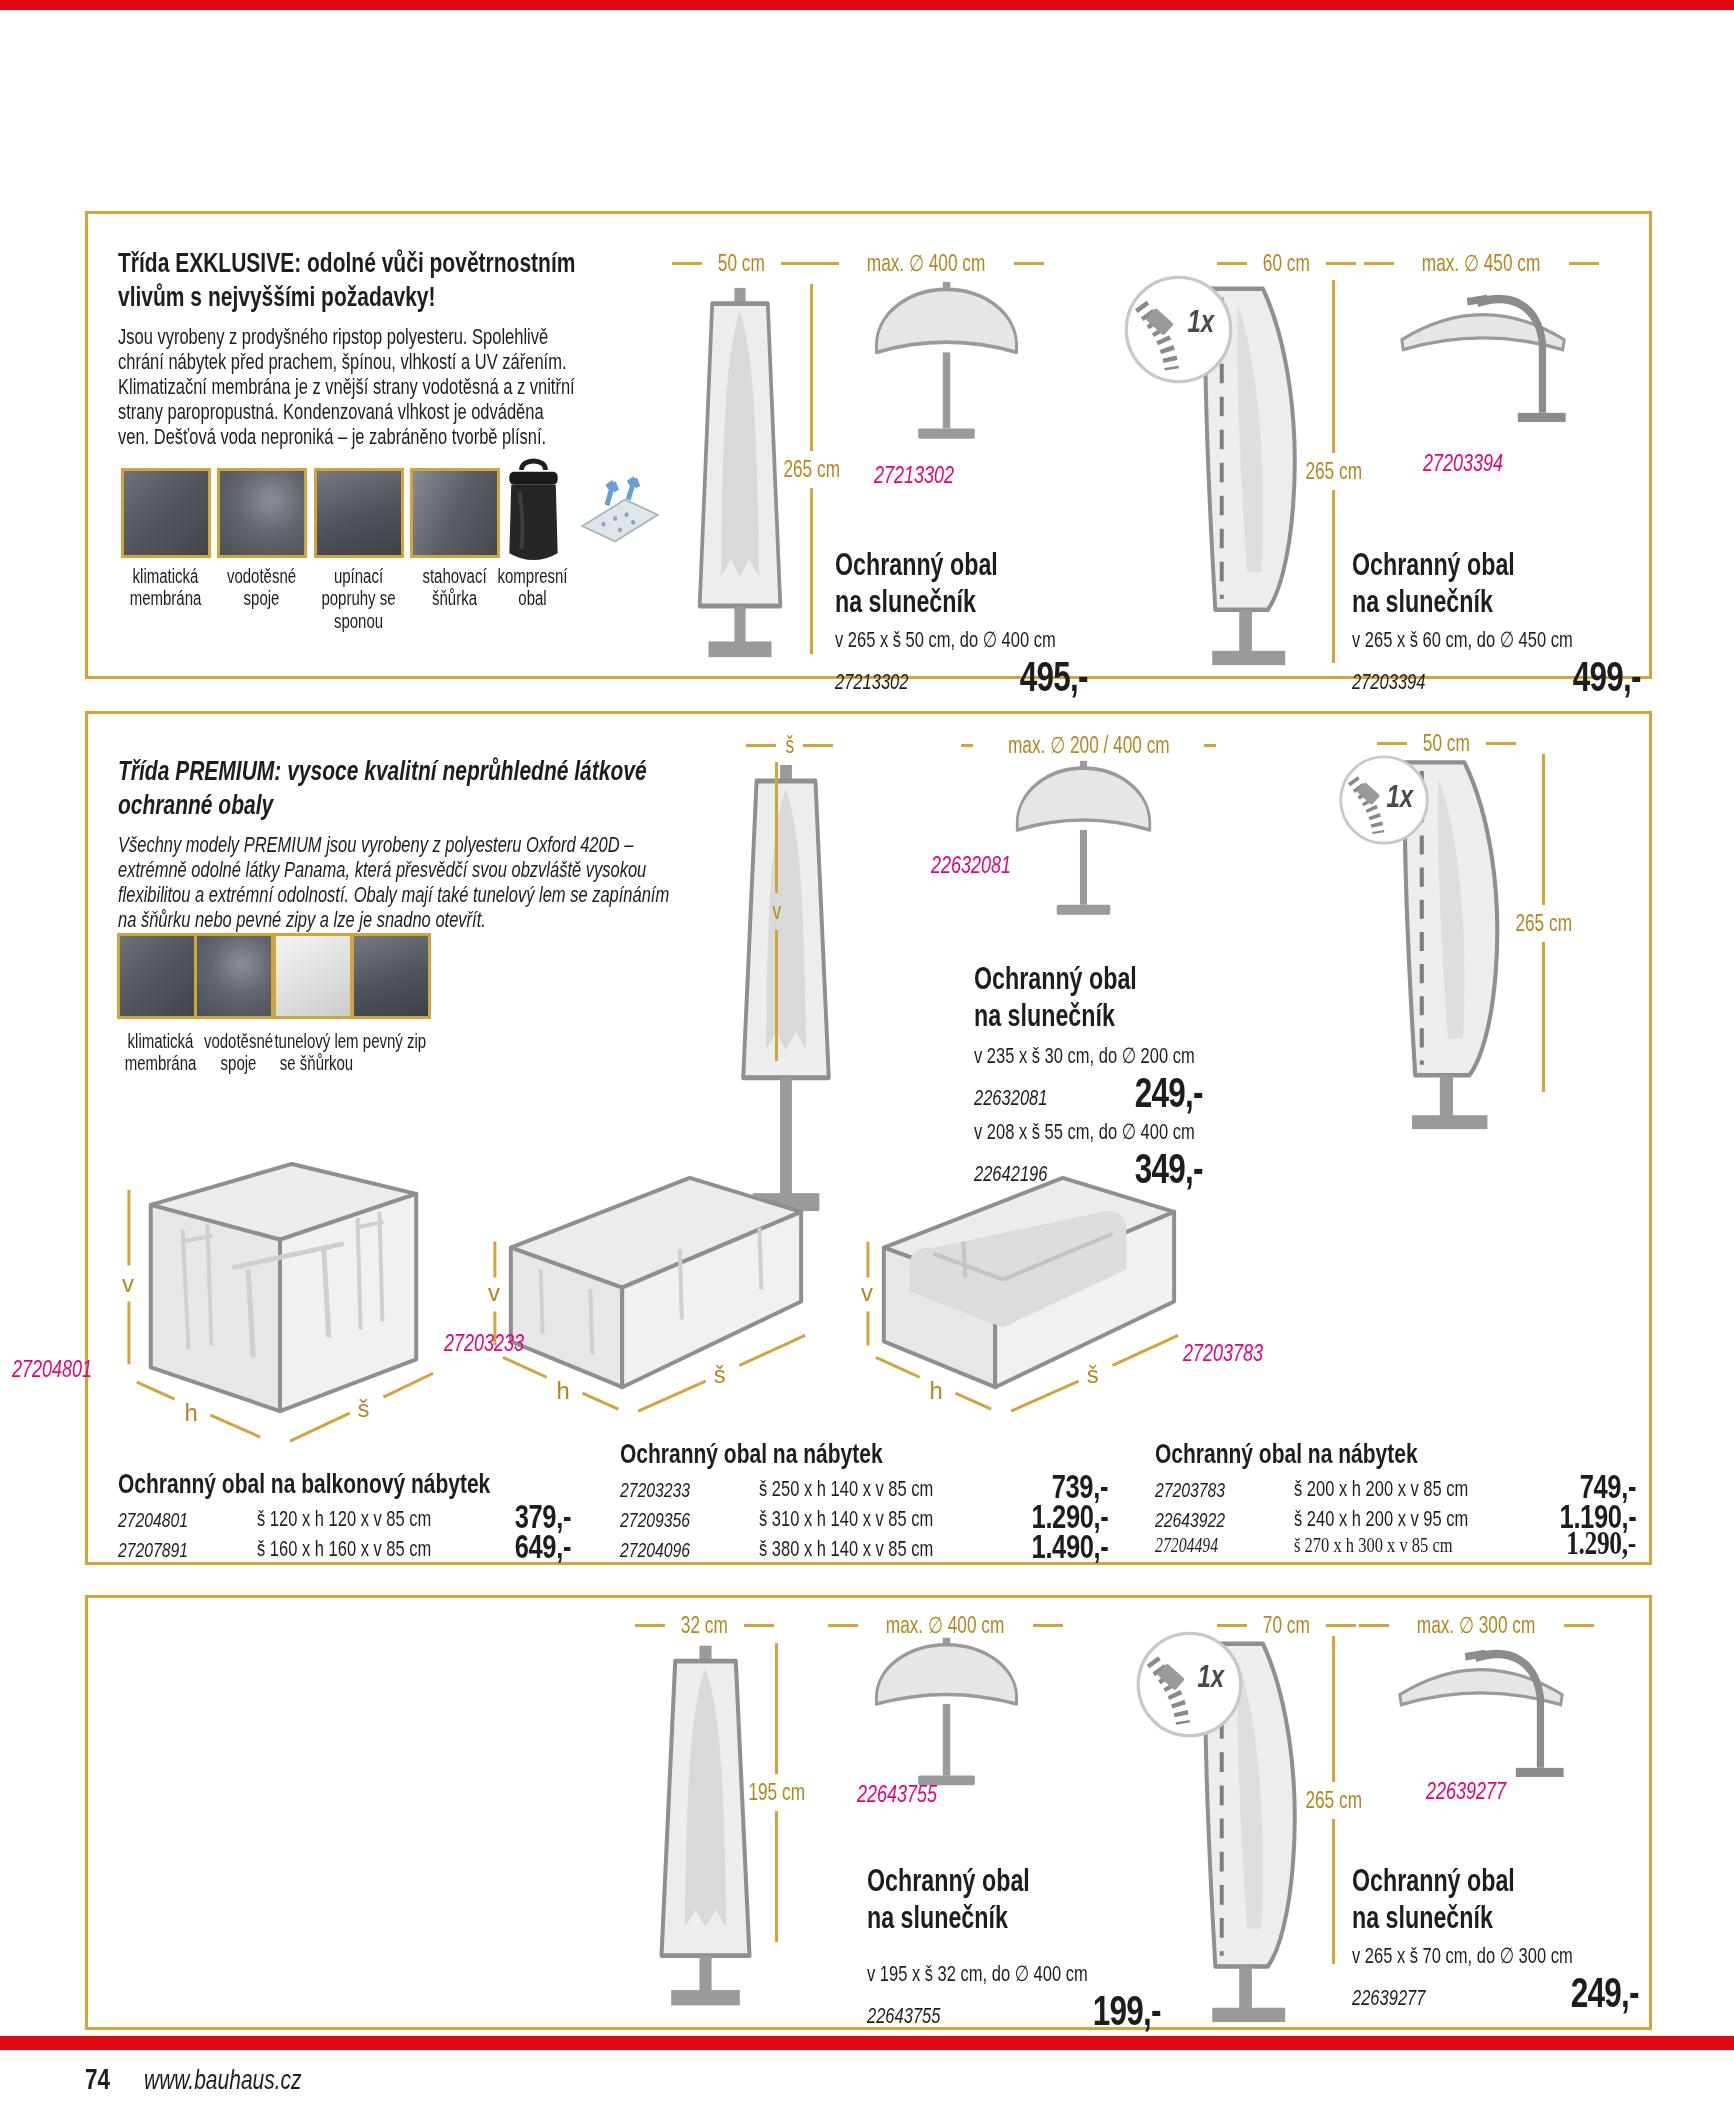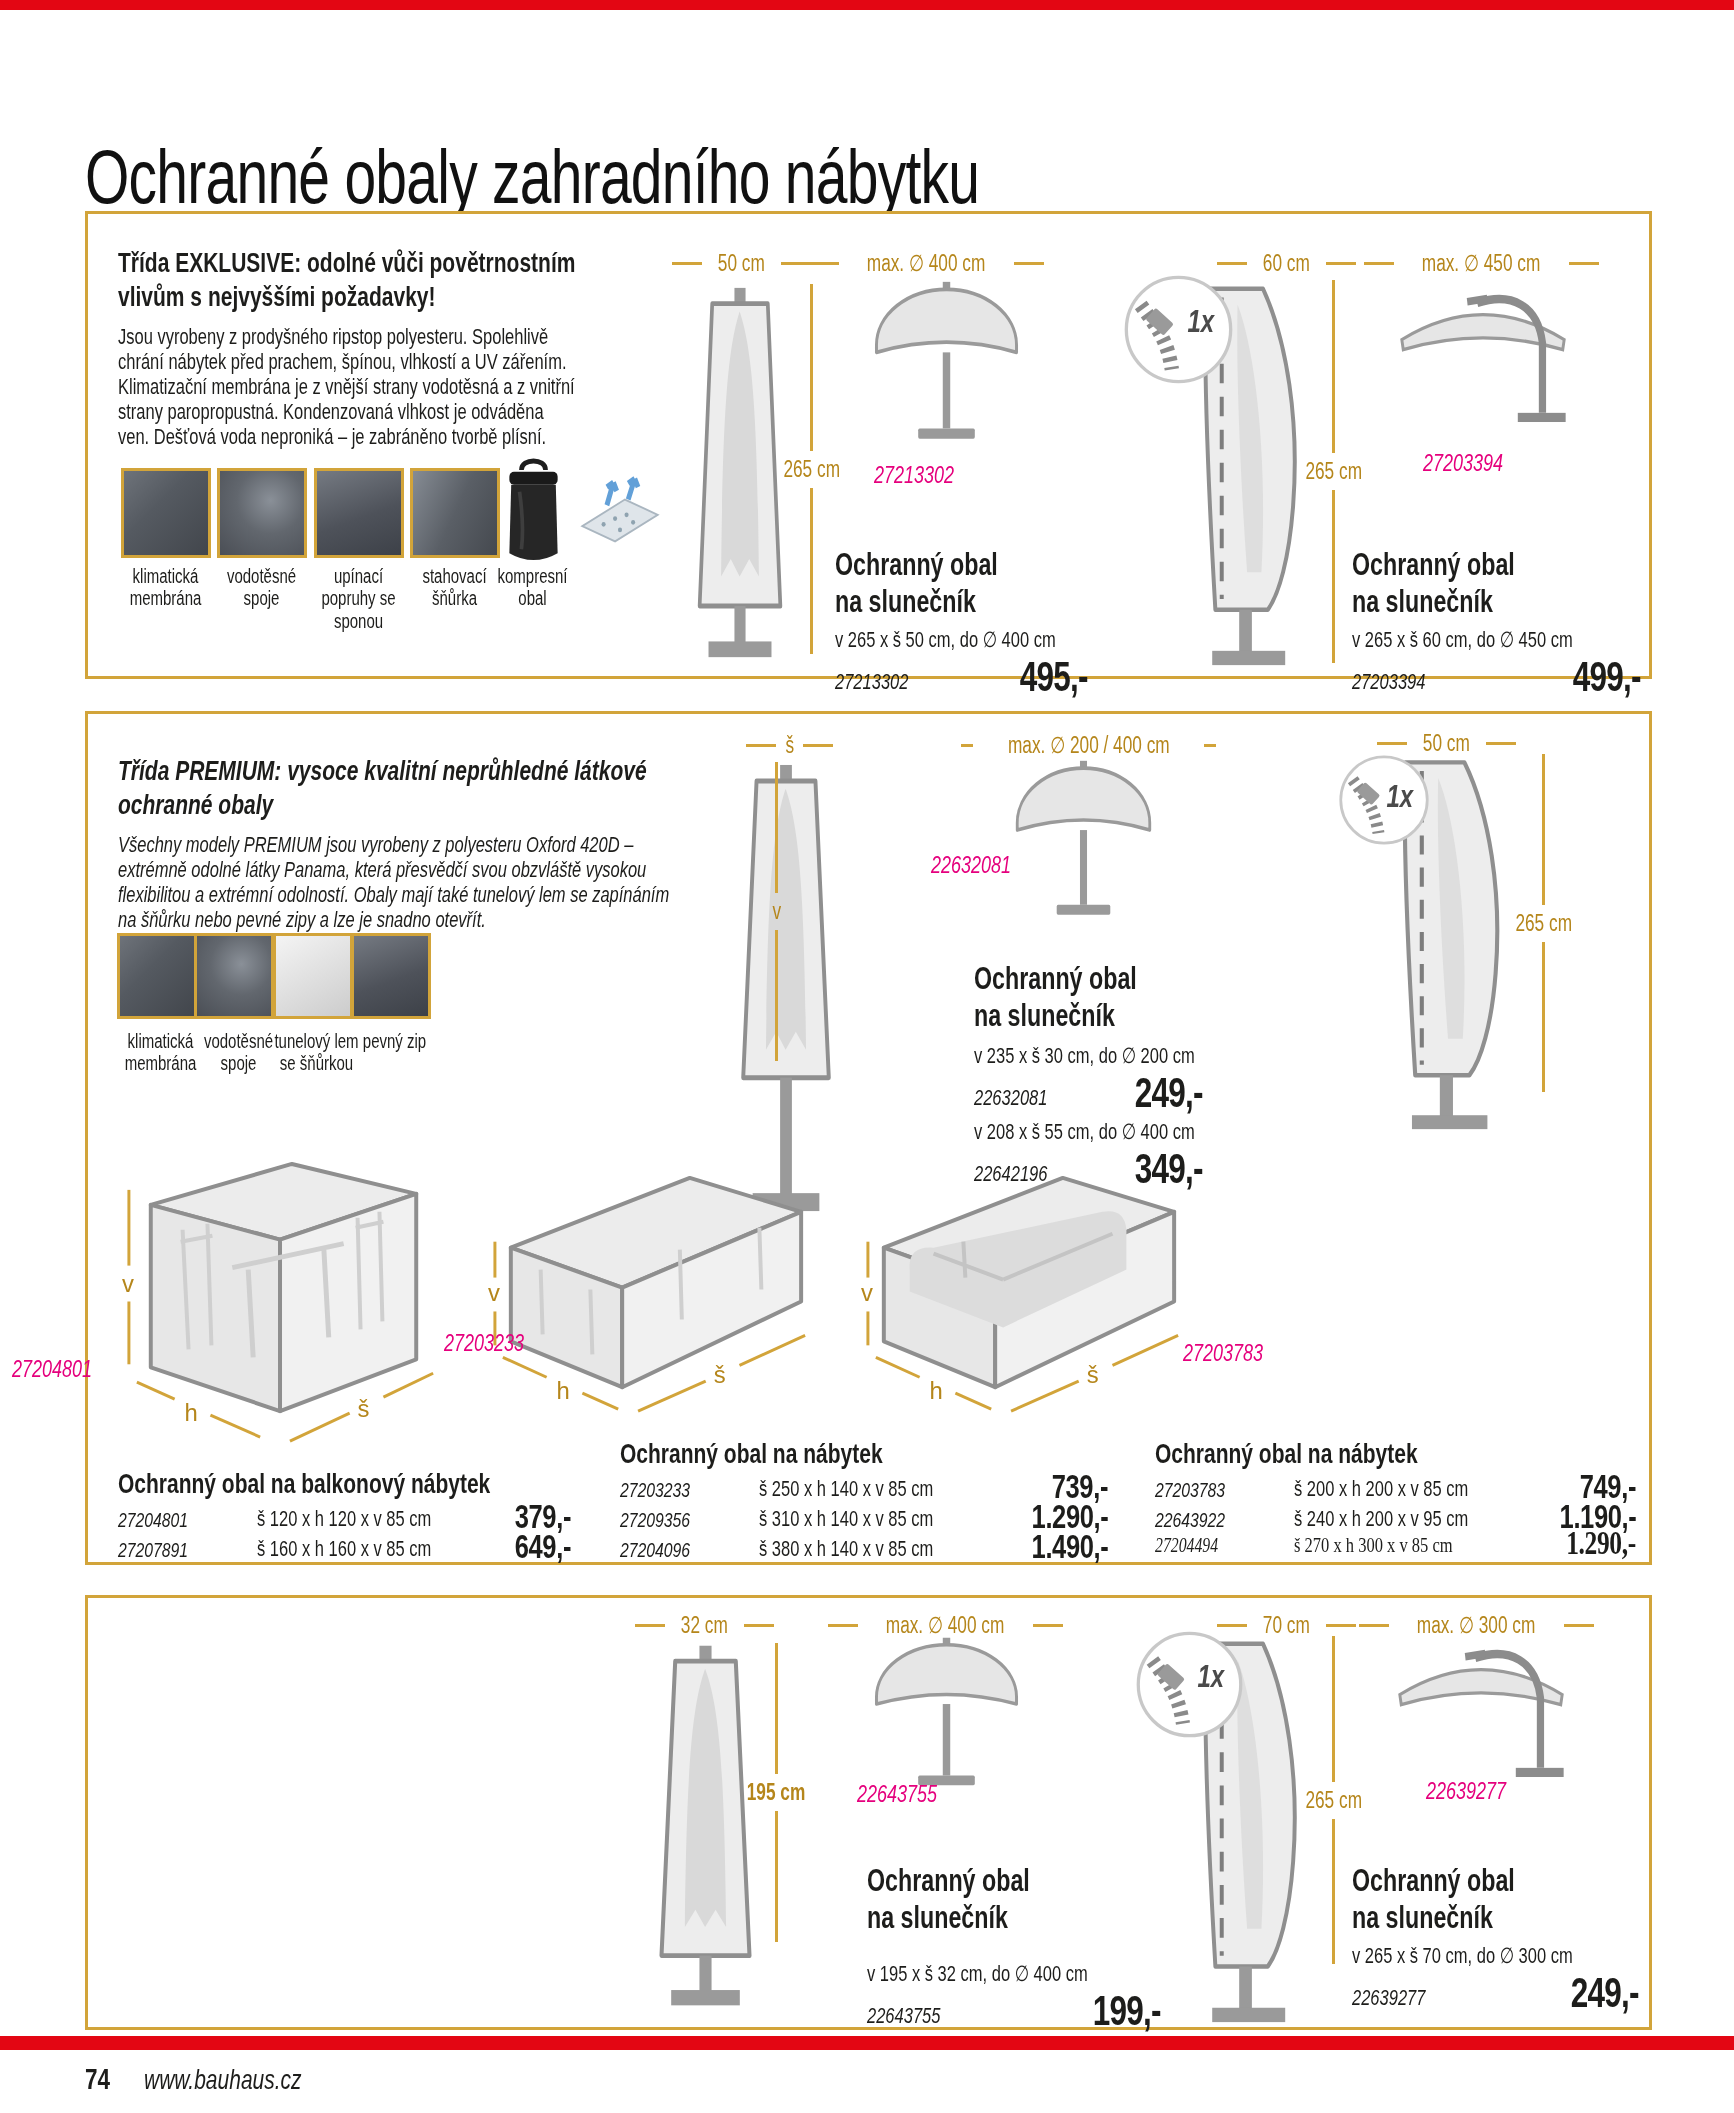--- a/index.html
+++ b/index.html
@@ -65,23 +65,20 @@
   .pageno{position:absolute;left:85px;top:2062px;font-size:30px;font-weight:bold;}
   .site{position:absolute;left:144px;top:2064px;font-size:28px;font-style:italic;}
   svg{display:block;}
   .gold-dim-text{font-size:24px;fill:#b5861b;font-family:"Liberation Sans",sans-serif;}
 </style>
 </head>
 <body>
 
 <div class="page">
   <div class="topbar"></div>
-  <h1 class="page-title nw">
-      <span class="cx">Ochranné obaly zahradního nábytku</span>
-    </h1>
 
   <div class="box" id="box-exklusive">
     <div class="abs" style="left:30px;top:32px;width:657px;">
       <h2 class="sec-head cx" style="width:657px;">Třída EXKLUSIVE: odolné vůči povětrnostním vlivům s nejvyššími požadavky!</h2>
       <p class="sec-body cx" style="width:612px;">Jsou vyrobeny z prodyšného ripstop polyesteru. Spolehlivě chrání nábytek před prachem, špínou, vlhkostí a UV zářením. Klimatizační membrána je z vnější strany vodotěsná a z vnitřní strany paropropustná. Kondenzovaná vlhkost je odváděna ven. Dešťová voda neproniká – je zabráněno tvorbě plísní.</p>
     </div>
 
     <div class="thumb phA abs" style="left:33px;top:254px;width:90px;height:90px;"></div>
     <div class="thumb phB abs" style="left:129px;top:254px;width:90px;height:90px;"></div>
     <div class="thumb phC abs" style="left:226px;top:254px;width:90px;height:90px;"></div>
@@ -495,21 +492,21 @@
     </div>
     <div class="abs" style="left:563px;top:42px;width:109px;height:373px;">
       <svg viewBox="0 0 135 390" preserveAspectRatio="none" style="width:100%;height:100%;">
         <rect x="60" y="6" width="15" height="16" fill="#9a9a9a"></rect>
         <path d="M30 22 L105 22 L122 330 L13 330 Z" fill="#ededed" stroke="#8f8f8f" stroke-width="5" stroke-linejoin="round"></path>
         <path d="M67 30 C50 70 44 140 42 300 L55 282 L67 300 L80 282 L93 300 C91 140 85 70 67 30 Z" fill="#d9d9d9"></path>
         <rect x="60" y="330" width="15" height="38" fill="#9a9a9a"></rect>
         <rect x="25" y="366" width="85" height="16" fill="#9a9a9a"></rect>
       </svg>
     </div>
-    <div class="dim-v" style="left:634px;top:45px;height:299px;font-weight:bold;">
+    <div class="dim-v" style="left:634px;top:45px;height:299px;">
       <div class="vseg"></div>
         <span class="dimtext cxc">195 cm</span>
         <div class="vseg"></div>
     </div>
     <div class="dim-h" style="left:738px;top:14px;width:239px;">
       <span class="dline"></span>
         <span class="dimtext cxc">max. ∅ 400 cm</span>
         <span class="dline"></span>
     </div>
     <div class="abs" style="left:784px;top:38px;width:149px;height:157px;">

